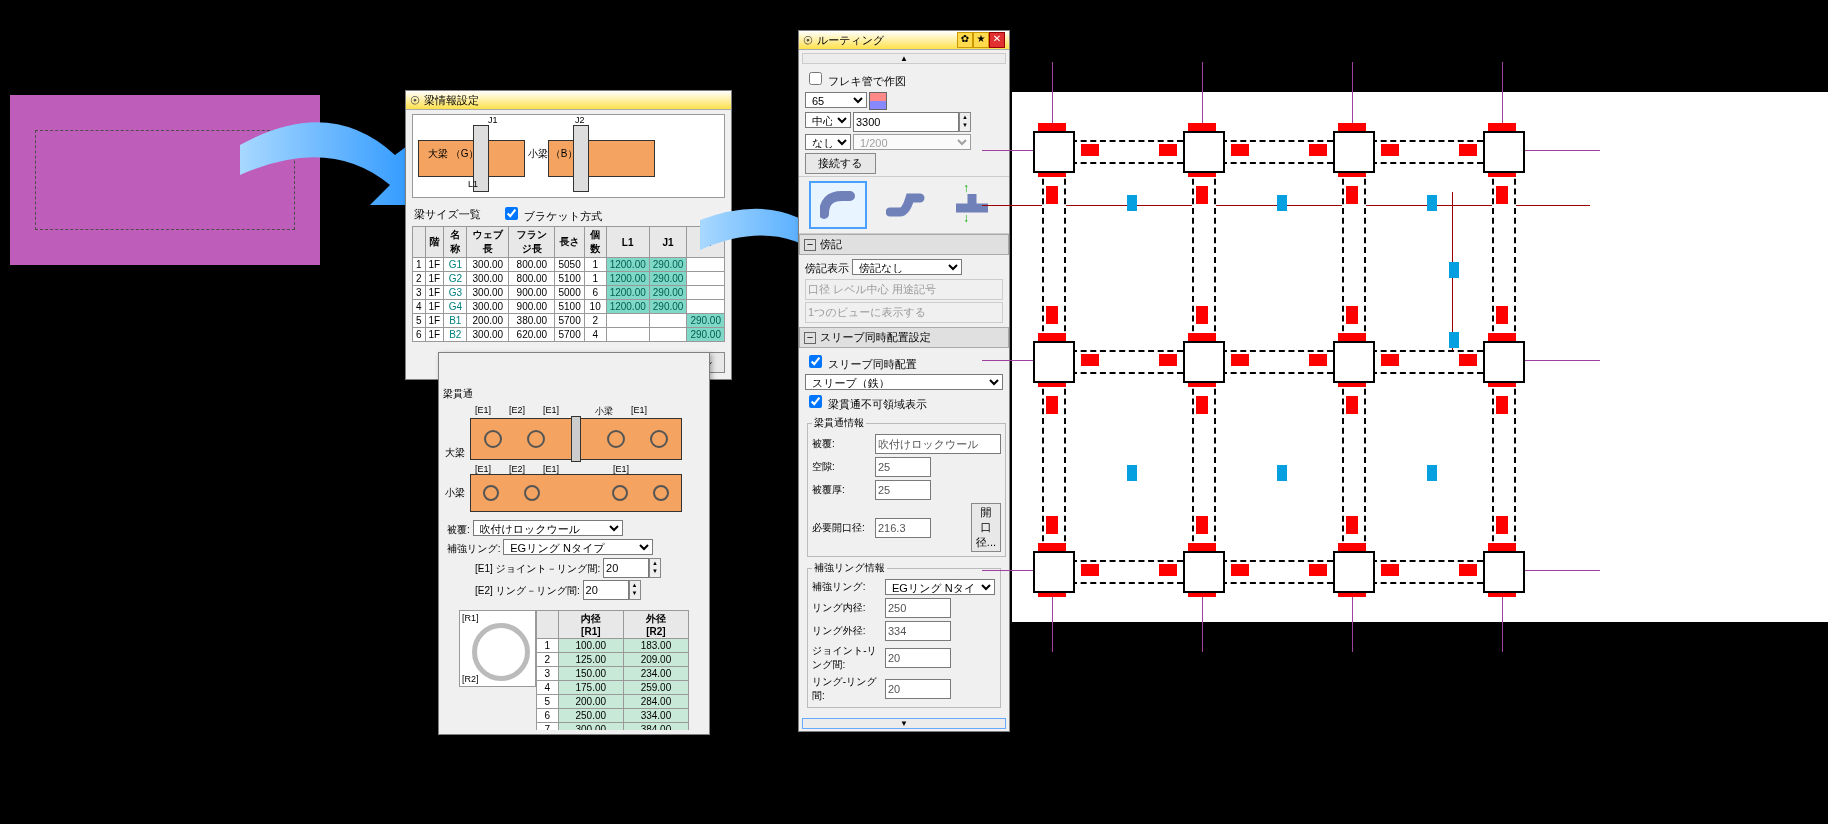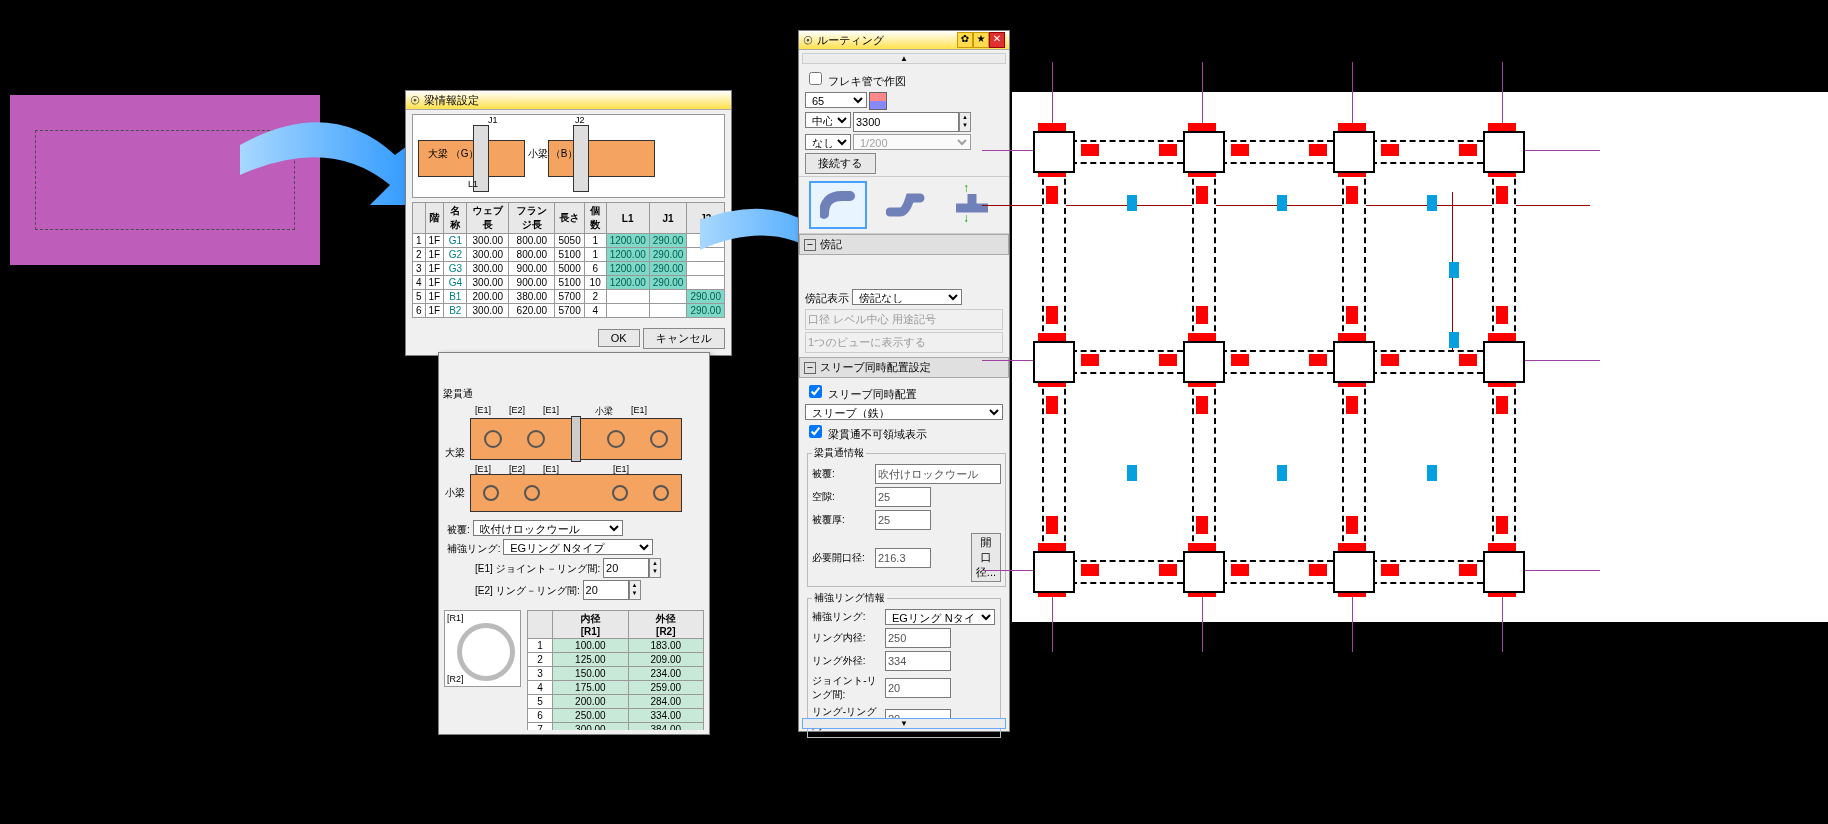--- a/index.html
+++ b/index.html
@@ -197,20 +197,24 @@
     <div style="position:absolute;left:15px;top:32px;font-size:10px;">大梁
 （G）</div>
     <div class="beam" style="left:60px;top:10px;width:14px;height:65px;background:#ddd;"></div>
     <div style="position:absolute;left:55px;top:64px;font-size:9px;">L1</div>
     <div style="position:absolute;left:75px;top:0;font-size:9px;">J1</div>
     <div class="beam" style="left:135px;top:25px;width:105px;height:35px;"></div>
     <div style="position:absolute;left:115px;top:32px;font-size:10px;">小梁
 （B）</div>
     <div class="beam" style="left:160px;top:10px;width:14px;height:65px;background:#ddd;"></div>
     <div style="position:absolute;left:162px;top:0;font-size:9px;">J2</div>
+  </div>
+  <div style="padding:2px 8px;display:flex;gap:20px;align-items:center;">
+    <span>梁サイズ一覧</span>
+    <label><input type="checkbox" checked="" style=""> <span>ブラケット方式</span></label>
   </div>
   <div style="padding:0 6px 4px;">
     <table style="width:100%;">
       <tbody>
           <tr id="bi-head">
             <th class="th"></th>
             <th class="th">階</th>
             <th class="th">名称</th>
             <th class="th">ウェブ長</th>
             <th class="th">フランジ長</th>
@@ -358,21 +362,21 @@
         </span></div>
     <div class="grp-label" style="margin-left:28px;"><span>[E2] リング－リング間:</span>
       <span class="spin-box">
           <input type="text" style="width: 40px;" value="20">
           <span class="spin-btns">
             <div>▲</div>
             <div>▼</div>
           </span>
         </span></div>
   </div>
-  <div style="display:flex;padding:4px 5px;gap:6px;">
+  <div style="display:flex;padding:4px 20px;">
     <div style="width:75px;height:75px;border:1px solid #999;position:relative;background:#fff;">
       <div style="position:absolute;left:12px;top:12px;width:48px;height:48px;border:5px solid #bbb;border-radius:50%;"></div>
       <div style="position:absolute;left:2px;top:2px;font-size:9px;">[R1]</div>
       <div style="position:absolute;left:2px;bottom:2px;font-size:9px;">[R2]</div>
     </div>
     <div style="flex:1;max-height:120px;overflow:auto;">
       <table style="width:100%;">
         <tbody>
             <tr id="bp-rhead">
               <th class="th" style="white-space: pre;"></th>
@@ -486,21 +490,21 @@
       <span style="position:absolute;top:0;left:18px;color:#0a0;font-size:12px;">↑</span>
       <span style="position:absolute;bottom:0;left:18px;color:#0a0;font-size:12px;">↓</span>
     </div>
   </div>
   <div class="section-hdr">
       <span style="border:1px solid #666;width:10px;height:10px;text-align:center;line-height:8px;margin-right:4px;">−</span>
       <span>傍記</span>
     </div>
   <div style="padding:4px 6px;">
     <span>傍記表示</span>
-    <select style="width:110px;margin-top:30px;"><option>傍記なし</option></select>
+    <select style="width:110px;"><option>傍記なし</option></select>
     <div style="color:#999;border:1px solid #ccc;margin-top:3px;padding:2px;">口径 レベル中心 用途記号</div>
     <div style="color:#999;border:1px solid #ccc;margin-top:2px;padding:2px;">1つのビューに表示する</div>
   </div>
   <div class="section-hdr">
       <span style="border:1px solid #666;width:10px;height:10px;text-align:center;line-height:8px;margin-right:4px;">−</span>
       <span>スリーブ同時配置設定</span>
     </div>
   <div style="padding:4px 6px;">
     <label><input type="checkbox" checked="" style=""> <span>スリーブ同時配置</span></label>
     <select style="width:100%;margin:2px 0;"><option>スリーブ（鉄）</option></select>

